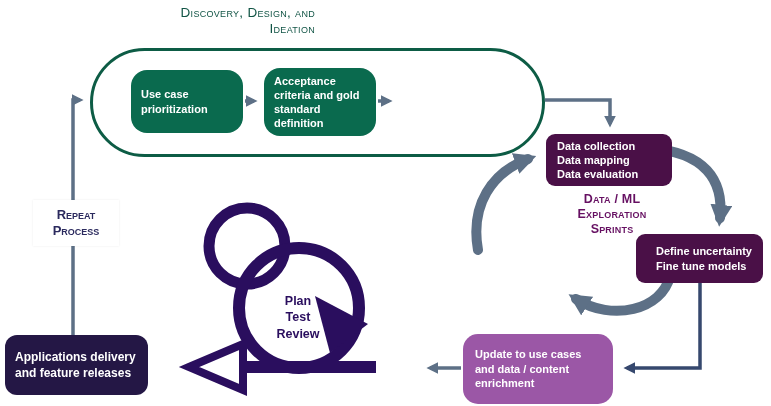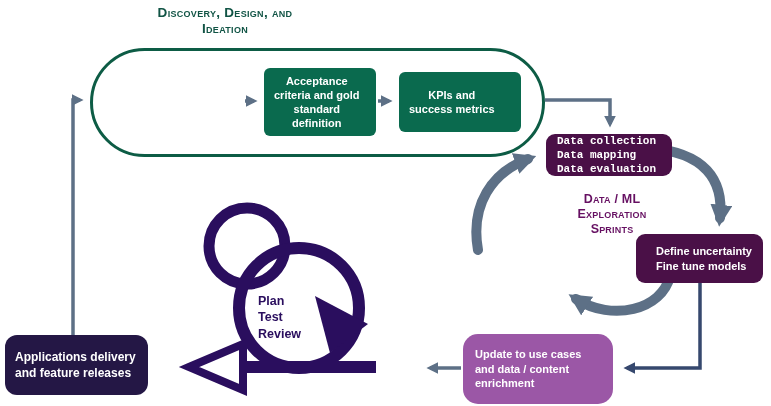--- a/index.html
+++ b/index.html
@@ -8,33 +8,33 @@
     font-family:"Liberation Sans","DejaVu Sans",sans-serif;background:#ffffff;
   }
   .overlay{position:absolute;left:0;top:0;}
   .node{position:absolute;box-sizing:border-box;color:#ffffff;font-weight:bold;
         white-space:pre-line;display:flex;align-items:center;}
   .stadium{
     position:absolute;left:90px;top:48px;width:455px;height:109px;
     border:3px solid #0d5c45;border-radius:58px;box-sizing:border-box;background:transparent;
   }
   .title{
-    position:absolute;left:135px;top:5px;width:180px;text-align:center;
-    color:#115445;font-weight:bold;font-size:13.5px;line-height:1.15;
+    position:absolute;left:135px;top:5px;width:180px;text-align:right;
+    color:#115445;font-weight:normal;font-size:13.5px;line-height:1.15;
     font-variant:small-caps;white-space:pre-line;letter-spacing:.3px;
   }
-  .greenbox{background:#0a6a4e;border-radius:6px;font-size:11px;line-height:1.28;padding:8px 10px;text-align:center;}
+  .greenbox{background:#0a6a4e;border-radius:16px;font-size:11px;line-height:1.28;padding:8px 10px;}
   .plumbox{background:#4a1047;border-radius:9px;font-size:11px;line-height:1.3;padding:6px 11px;}
   .sprint-label{
     position:absolute;left:543px;top:192px;width:138px;text-align:center;
     color:#661062;font-weight:bold;font-size:12.5px;line-height:1.2;
     font-variant:small-caps;white-space:pre-line;letter-spacing:.2px;
   }
   .loop-text{
-    position:absolute;left:258px;top:293px;width:80px;
+    position:absolute;left:258px;top:293px;width:80px;text-align:center;
     color:#2a0e5e;font-weight:bold;font-size:12.5px;line-height:1.3;white-space:pre-line;
   }
   .repeat{
     position:absolute;left:33px;top:200px;width:86px;height:46px;background:#ffffff;
     color:#2b2a5e;font-weight:bold;font-size:13px;line-height:1.25;text-align:center;
     font-variant:small-caps;white-space:pre-line;display:flex;align-items:center;justify-content:center;
     box-shadow:0 0 2px rgba(0,0,0,.08);
   }
   .navybox{background:#241745;border-radius:12px;font-size:12px;line-height:1.35;padding:8px 10px;}
   .updatebox{background:#9b57a6;border-radius:15px;font-size:11px;line-height:1.35;padding:8px 12px;}
@@ -78,40 +78,42 @@
       <polygon points="330,353 315,296 368,324" fill="#2a0e5e"></polygon>
       <rect x="242" y="361" width="134" height="12" fill="#2a0e5e"></rect>
       <polygon points="189,367 243,344 243,390" fill="#ffffff" stroke="#2a0e5e" stroke-width="8"></polygon>
     </g>
   </svg>
 
   <div class="stadium"></div>
   <div class="title">Discovery, Design, and
 Ideation</div>
 
+  <div class="node greenbox" style="left:131px;top:70px;width:112px;height:63px;">Use case
+prioritization</div>
   <div class="node greenbox" style="left:264px;top:68px;width:112px;height:68px;">Acceptance
 criteria and gold
 standard
 definition</div>
-  <div class="node greenbox" style="left:399px;top:72px;width:122px;height:60px;">KPIs and
-success metrics</div>
 
-  <div class="node plumbox" style="left:546px;top:134px;width:126px;height:42px;font-family:Liberation Mono, monospace;">Data collection
+  <div class="node plumbox" style="left:546px;top:134px;width:126px;height:52px;">Data collection
 Data mapping
 Data evaluation</div>
   <div class="node plumbox" style="left:636px;top:234px;width:127px;height:49px;padding-left:20px;">Define uncertainty
 Fine tune models</div>
   <div class="sprint-label">Data / ML
 Exploration
 Sprints</div>
 
   <div class="loop-text">Plan
 Test
 Review</div>
 
+  <div class="repeat">Repeat
+Process</div>
 
   <div class="node navybox" style="left:5px;top:335px;width:143px;height:60px;">Applications delivery
 and feature releases</div>
   <div class="node updatebox" style="left:463px;top:334px;width:150px;height:70px;">Update to use cases
 and data / content
 enrichment</div>
 
 </div>
 
 </body></html>

